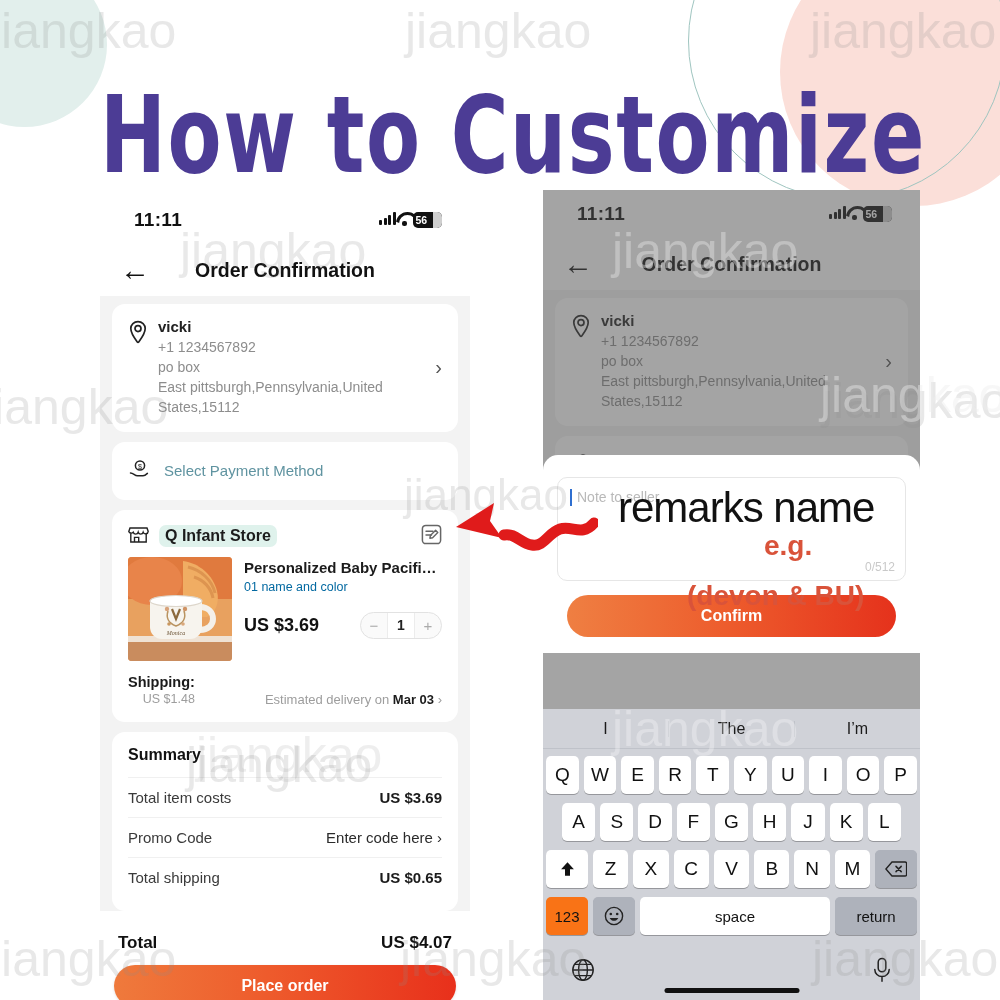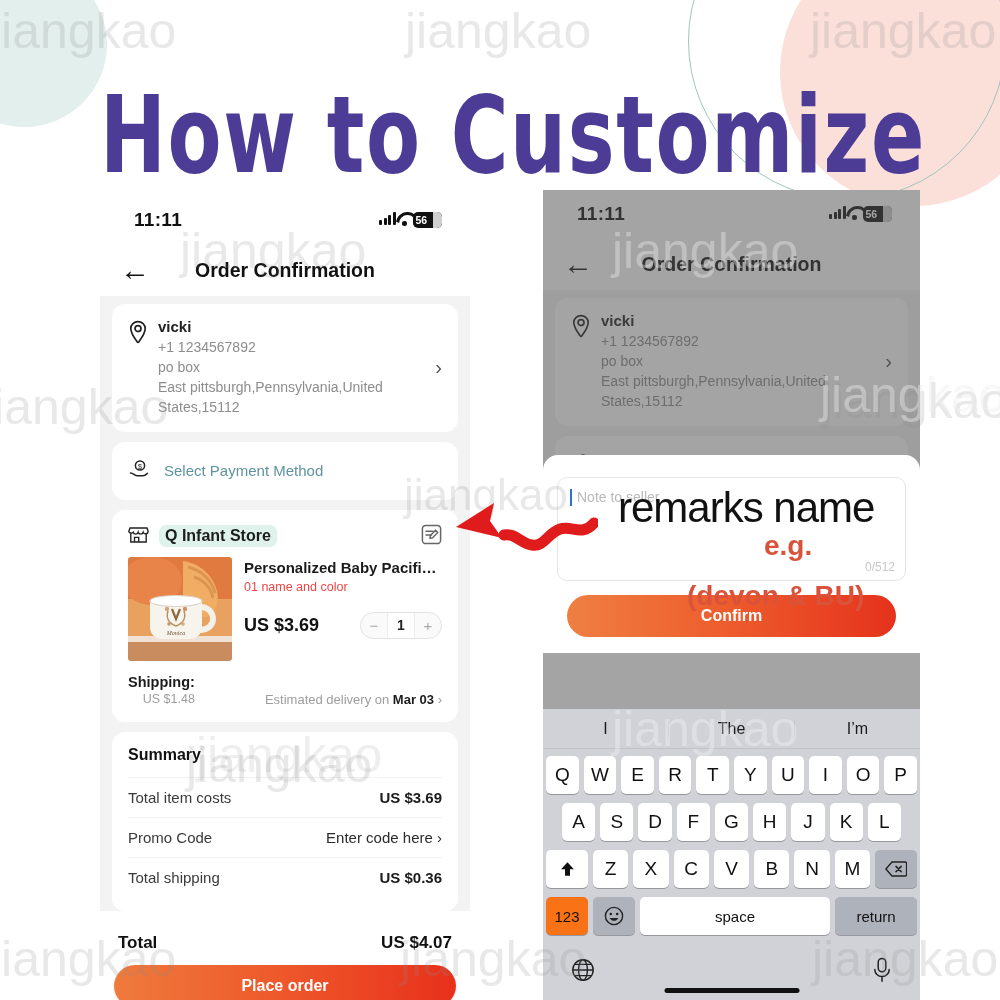--- a/index.html
+++ b/index.html
@@ -134,21 +134,21 @@
   .prod { display:flex; gap:12px; }
   .thumb {
     width:104px; height:104px; flex:0 0 104px; border-radius:4px;
     overflow:hidden; position:relative; background:#e58b50;
   }
   .prod-info { flex:1; min-width:0; padding-top:2px; }
   .prod-title {
     font-size:15px; font-weight:700; color:#1b1b1b; line-height:1.25;
     white-space:nowrap; overflow:hidden; text-overflow:ellipsis;
   }
-  .prod-sub { font-size:12.5px; color:#ef4444; margin-top:3px; }
+  .prod-sub { font-size:12.5px; color:#0369a1; margin-top:3px; }
   .prod-bottom { display:flex; align-items:center; margin-top:18px; }
   .prod-price { font-size:18px; font-weight:700; color:#111; }
   .stepper {
     margin-left:auto; display:flex; align-items:center;
     border:1px solid #e2e2e2; border-radius:16px; overflow:hidden; height:27px;
     background:#fafafa;
   }
   .stepper span { font-size:15px; color:#aaa; width:26px; text-align:center; }
   .stepper .qty {
     width:28px; text-align:center; font-size:14px; font-weight:700; color:#222;
@@ -425,21 +425,21 @@
       <div class="sum-row">
         <span>Total item costs</span>
         <span class="sum-val">US $3.69</span>
       </div>
       <div class="sum-row">
         <span>Promo Code</span>
         <span class="sum-val link">Enter code here ›</span>
       </div>
       <div class="sum-row">
         <span>Total shipping</span>
-        <span class="sum-val">US $0.36</span>
+        <span class="sum-val">US $0.65</span>
       </div>
     </div>
 
   </div>
 
   <div class="total-bar">
     <span class="total-lbl">Total</span>
     <span class="total-val">US $4.07</span>
   </div>
   <div class="cta">Place order</div>

